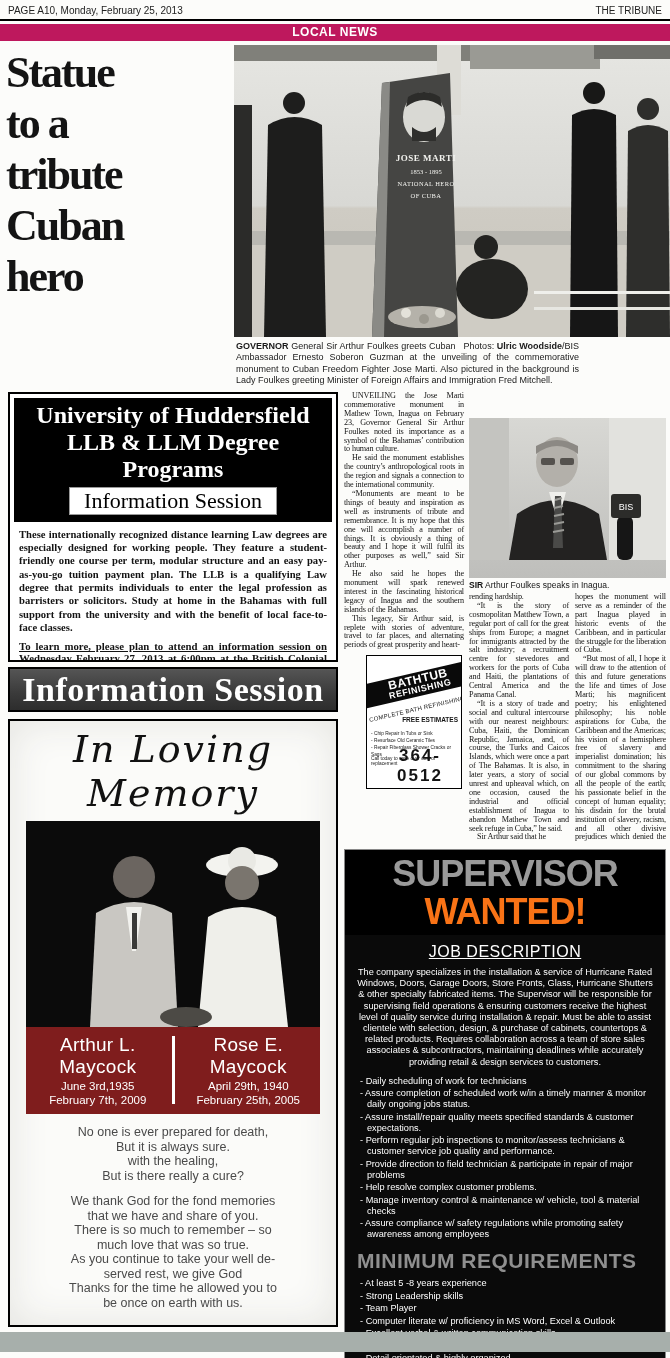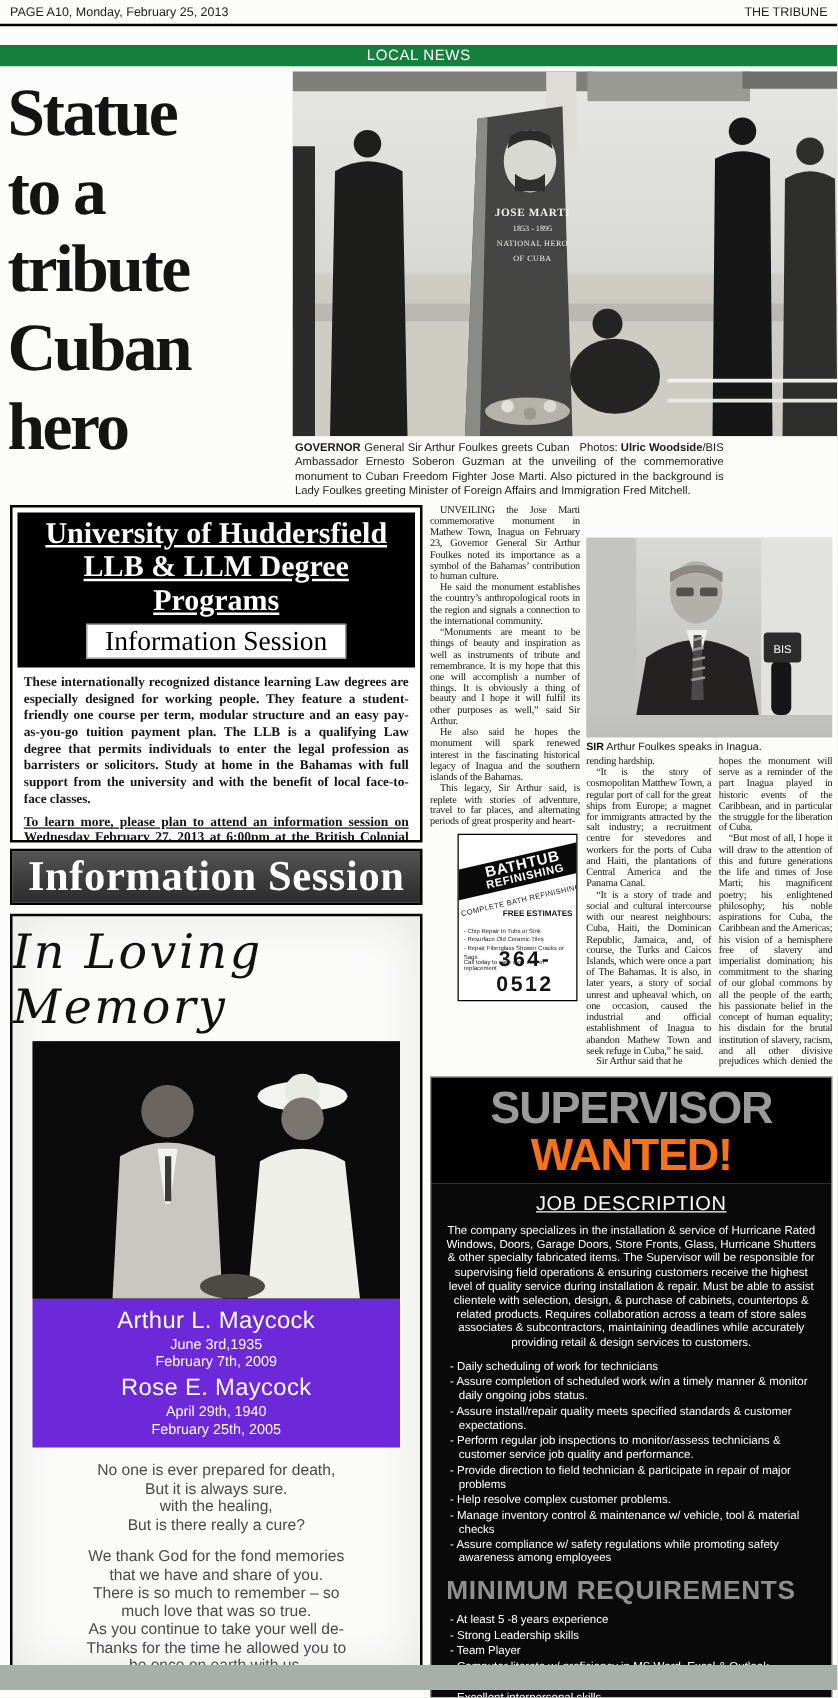--- a/index.html
+++ b/index.html
@@ -4,66 +4,66 @@
 <style>
   html,body{margin:0;padding:0;background:#e9e9e7;}
   .page{
     width:670px;height:1358px;margin:0 auto;background:#fcfcfa;color:#141414;
     font-family:"Liberation Serif", serif;position:relative;overflow:hidden;
   }
   
   .masthead{display:flex;justify-content:space-between;align-items:flex-end;
     font-family:"Liberation Sans", sans-serif;font-size:10px;color:#222;
     padding:5px 8px 3px 8px;border-bottom:2px solid #000;}
-  .section-bar{margin-top:15px;background:#15803d;color:#fff;text-align:center;
-    font-family:"Liberation Sans", sans-serif;font-weight:normal;font-size:12px;
+  .section-bar{margin-top:3px;background:#be185d;color:#fff;text-align:center;
+    font-family:"Liberation Sans", sans-serif;font-weight:bold;font-size:12px;
     height:17px;line-height:17px;letter-spacing:.5px;}
   
   .row1{display:flex;padding-top:4px;}
-  .headline{width:226px;padding:2px 0 0 6px;font-weight:bold;font-size:54px;
+  .headline{width:226px;padding:2px 0 0 6px;font-weight:bold;font-size:44px;
     line-height:1.16;letter-spacing:-2px;}
   .photo-block{width:347px;margin-left:2px;}
   .photo-main{width:436px;height:292px;position:relative;overflow:hidden;
     background:linear-gradient(#e6e6e2 0%,#d8d8d4 55%,#cfccc4 56%,#c6c3ba 100%);}
   .photo-main svg{position:absolute;left:0;top:0;}
   .monu-text{position:absolute;left:150px;top:108px;width:84px;text-align:center;
     color:#f2f2ee;font-family:"Liberation Serif", serif;}
   .monu-name{font-size:9px;font-weight:bold;letter-spacing:.5px;}
   .monu-years{font-size:6.5px;margin-top:5px;}
   .monu-hero{font-size:6.5px;margin-top:5px;letter-spacing:.4px;}
   .photo-caption{font-family:"Liberation Sans", sans-serif;font-size:9px;
     line-height:1.25;text-align:justify;padding:4px 2px 0 2px;color:#1a1a1a;}
   .photo-caption .credit{float:right;margin-left:8px;}
   
   .row2{display:flex;margin-top:6px;}
   .left-col{width:330px;margin-left:8px;}
   .right-col{width:322px;margin-left:6px;}
   
   .hud{border:2px solid #000;background:#fff;height:266px;overflow:hidden;}
-  .hud-head{margin:4px;background:#000;color:#fff;text-align:center;padding:4px 4px 7px 4px;text-decoration:underline;}
+  .hud-head{margin:4px;background:#000;color:#fff;text-align:center;padding:4px 4px 7px 4px;}
   .hud-title{font-size:24px;font-weight:bold;line-height:1.12;}
   .hud-sub-box{display:inline-block;background:#fff;color:#000;font-size:22px;
     padding:0 14px;margin-top:4px;border:1px solid #999;}
   .hud-body{font-size:10.6px;font-weight:bold;text-align:justify;line-height:1.26;
     padding:2px 9px 0 9px;}
   .hud-underline{font-size:10.8px;font-weight:bold;text-decoration:underline;
     padding:6px 9px 0 9px;text-align:justify;}
   
   .info-banner{margin-top:5px;border:2px solid #000;height:41px;
     background:linear-gradient(#555 0%,#3a3a3a 60%,#2d2d2d 100%);
     color:#fff;font-weight:bold;font-size:34px;text-align:center;line-height:41px;
     letter-spacing:.5px;}
   
   .mem{margin-top:7px;border:2px solid #000;background:#fbfbf9;height:604px;overflow:hidden;
     box-shadow:inset 0 0 40px #e4e4e0;}
   .mem-title{font-family:"DejaVu Serif", serif;font-style:italic;font-size:38px;
-    text-align:left;padding-top:6px;letter-spacing:2px;color:#111;}
+    text-align:center;padding-top:6px;letter-spacing:2px;color:#111;}
   .mem-photo{margin:6px 16px 0 16px;height:206px;background:#0b0b0b;position:relative;overflow:hidden;}
-  .mem-names{margin:0 16px;background:#6d28d9;color:#fff;display:flex;align-items:stretch;
-    font-family:"Liberation Sans", sans-serif;text-align:center;padding:7px 0 8px 0;flex-direction:column;}
+  .mem-names{margin:0 16px;background:#7f1d1d;color:#fff;display:flex;align-items:stretch;
+    font-family:"Liberation Sans", sans-serif;text-align:center;padding:7px 0 8px 0;}
   .mem-person{flex:1;}
   .mem-name{font-size:19px;letter-spacing:.3px;}
   .mem-date{font-size:11.5px;font-weight:normal;margin-top:2px;}
   .mem-divider{width:3px;background:#fff;margin:2px 2px;}
   .mem-poem{font-family:"Liberation Sans", sans-serif;color:#4a4a4a;text-align:center;
     font-size:12.5px;line-height:14.5px;margin-top:11px;}
   
   .article{display:flex;height:450px;overflow:hidden;}
   .a-col1{width:120px;}
   .a-col1 p,.a-col2 p,.a-col3 p{margin:0;font-size:8.2px;line-height:8.9px;
@@ -225,20 +225,21 @@
           <div>But it is always sure.</div>
           <div>with the healing,</div>
           <div>But is there really a cure?</div>
         </div>
         <div class="mem-poem">
           <div>We thank God for the fond memories</div>
           <div>that we have and share of you.</div>
           <div>There is so much to remember – so</div>
           <div>much love that was so true.</div>
           <div>As you continue to take your well de-</div>
+          <div>served rest, we give God</div>
           <div>Thanks for the time he allowed you to</div>
           <div>be once on earth with us.</div>
         </div>
 
       </div>
     </div>
 
     <div class="right-col">
 
       <div class="article">

